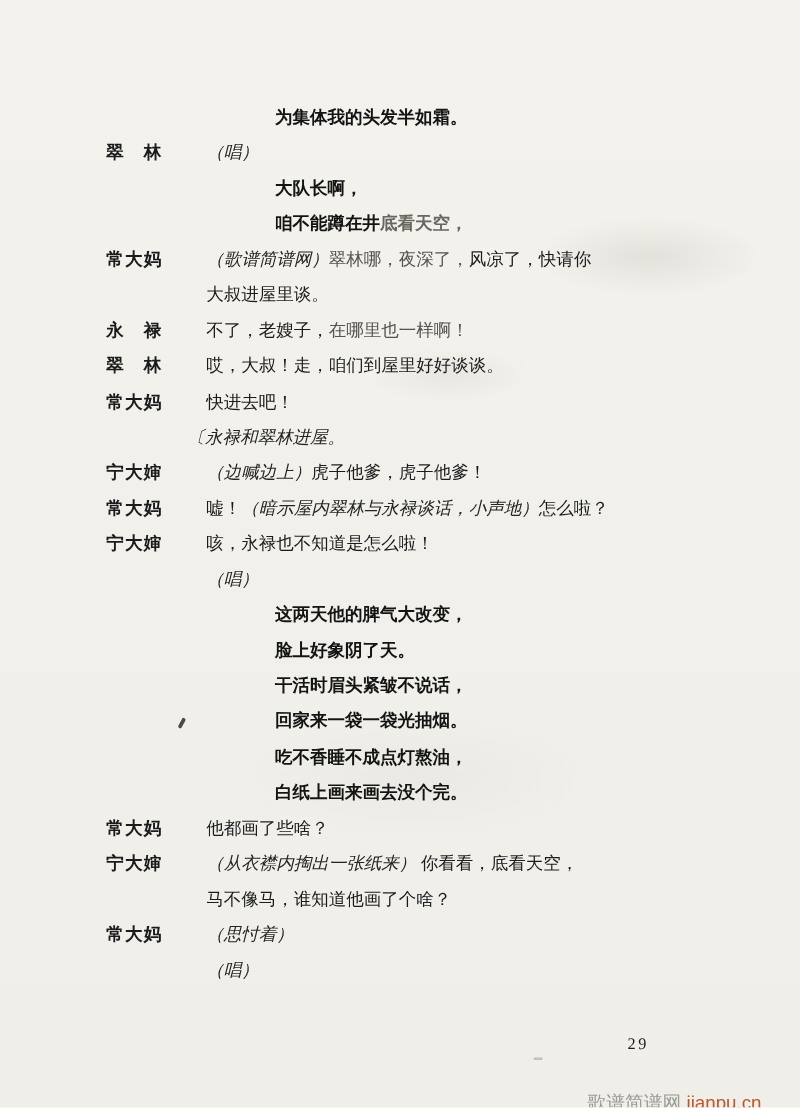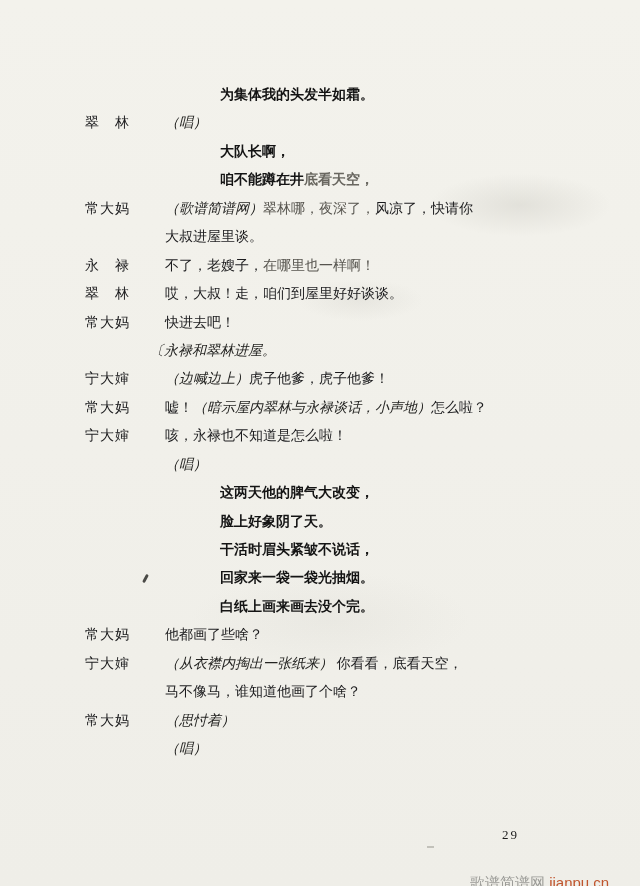--- a/index.html
+++ b/index.html
@@ -27,21 +27,21 @@
     position: relative;
     height: 28.45px;
     line-height: 28.45px;
     font-size: 14px;
     white-space: nowrap;
     padding-left: 85px;
   }
   .speaker {
     display: inline-block;
     width: 80px;
-    font-weight: normal;
+    font-weight: bold;
     letter-spacing: 1px;
     vertical-align: top;
   }
   .line-text { display: inline-block; vertical-align: top; }
   .indent-dialog { margin-left: 0; }
   .indent-lyric { margin-left: 135px; }
   .indent-stage-line { margin-left: 65px; }
   .seg-normal { }
   .seg-stage { font-style: italic; color: #242422; }
   .seg-lyric { font-weight: bold; color: #141414; }
@@ -103,20 +103,21 @@
       <div class="script-line"><span class="speaker">常大妈</span><span class="line-text indent-dialog"><span class="seg-normal">快进去吧！</span></span></div>
       <div class="script-line"><span class="line-text indent-stage-line"><span class="seg-stage">〔永禄和翠林进屋。</span></span></div>
       <div class="script-line"><span class="speaker">宁大婶</span><span class="line-text indent-dialog"><span class="seg-stage">（边喊边上）</span><span class="seg-normal">虎子他爹，虎子他爹！</span></span></div>
       <div class="script-line"><span class="speaker">常大妈</span><span class="line-text indent-dialog"><span class="seg-normal">嘘！</span><span class="seg-stage">（暗示屋内翠林与永禄谈话，小声地）</span><span class="seg-normal">怎么啦？</span></span></div>
       <div class="script-line"><span class="speaker">宁大婶</span><span class="line-text indent-dialog"><span class="seg-normal">咳，永禄也不知道是怎么啦！</span></span></div>
       <div class="script-line"><span class="speaker"></span><span class="line-text indent-dialog"><span class="seg-stage">（唱）</span></span></div>
       <div class="script-line"><span class="line-text indent-lyric"><span class="seg-lyric">这两天他的脾气大改变，</span></span></div>
       <div class="script-line"><span class="line-text indent-lyric"><span class="seg-lyric">脸上好象阴了天。</span></span></div>
       <div class="script-line"><span class="line-text indent-lyric"><span class="seg-lyric">干活时眉头紧皱不说话，</span></span></div>
       <div class="script-line"><span class="line-text indent-lyric"><span class="seg-lyric">回家来一袋一袋光抽烟。</span></span></div>
+      <div class="script-line"><span class="line-text indent-lyric"><span class="seg-lyric">吃不香睡不成点灯熬油，</span></span></div>
       <div class="script-line"><span class="line-text indent-lyric"><span class="seg-lyric">白纸上画来画去没个完。</span></span></div>
       <div class="script-line"><span class="speaker">常大妈</span><span class="line-text indent-dialog"><span class="seg-normal">他都画了些啥？</span></span></div>
       <div class="script-line"><span class="speaker">宁大婶</span><span class="line-text indent-dialog"><span class="seg-stage">（从衣襟内掏出一张纸来）</span><span class="seg-normal"> 你看看，底看天空，</span></span></div>
       <div class="script-line"><span class="speaker"></span><span class="line-text indent-dialog"><span class="seg-normal">马不像马，谁知道他画了个啥？</span></span></div>
       <div class="script-line"><span class="speaker">常大妈</span><span class="line-text indent-dialog"><span class="seg-stage">（思忖着）</span></span></div>
       <div class="script-line"><span class="speaker"></span><span class="line-text indent-dialog"><span class="seg-stage">（唱）</span></span></div>
     </div>
 
   <div class="stray-mark-1"></div>
   <div class="stray-mark-2"></div>

